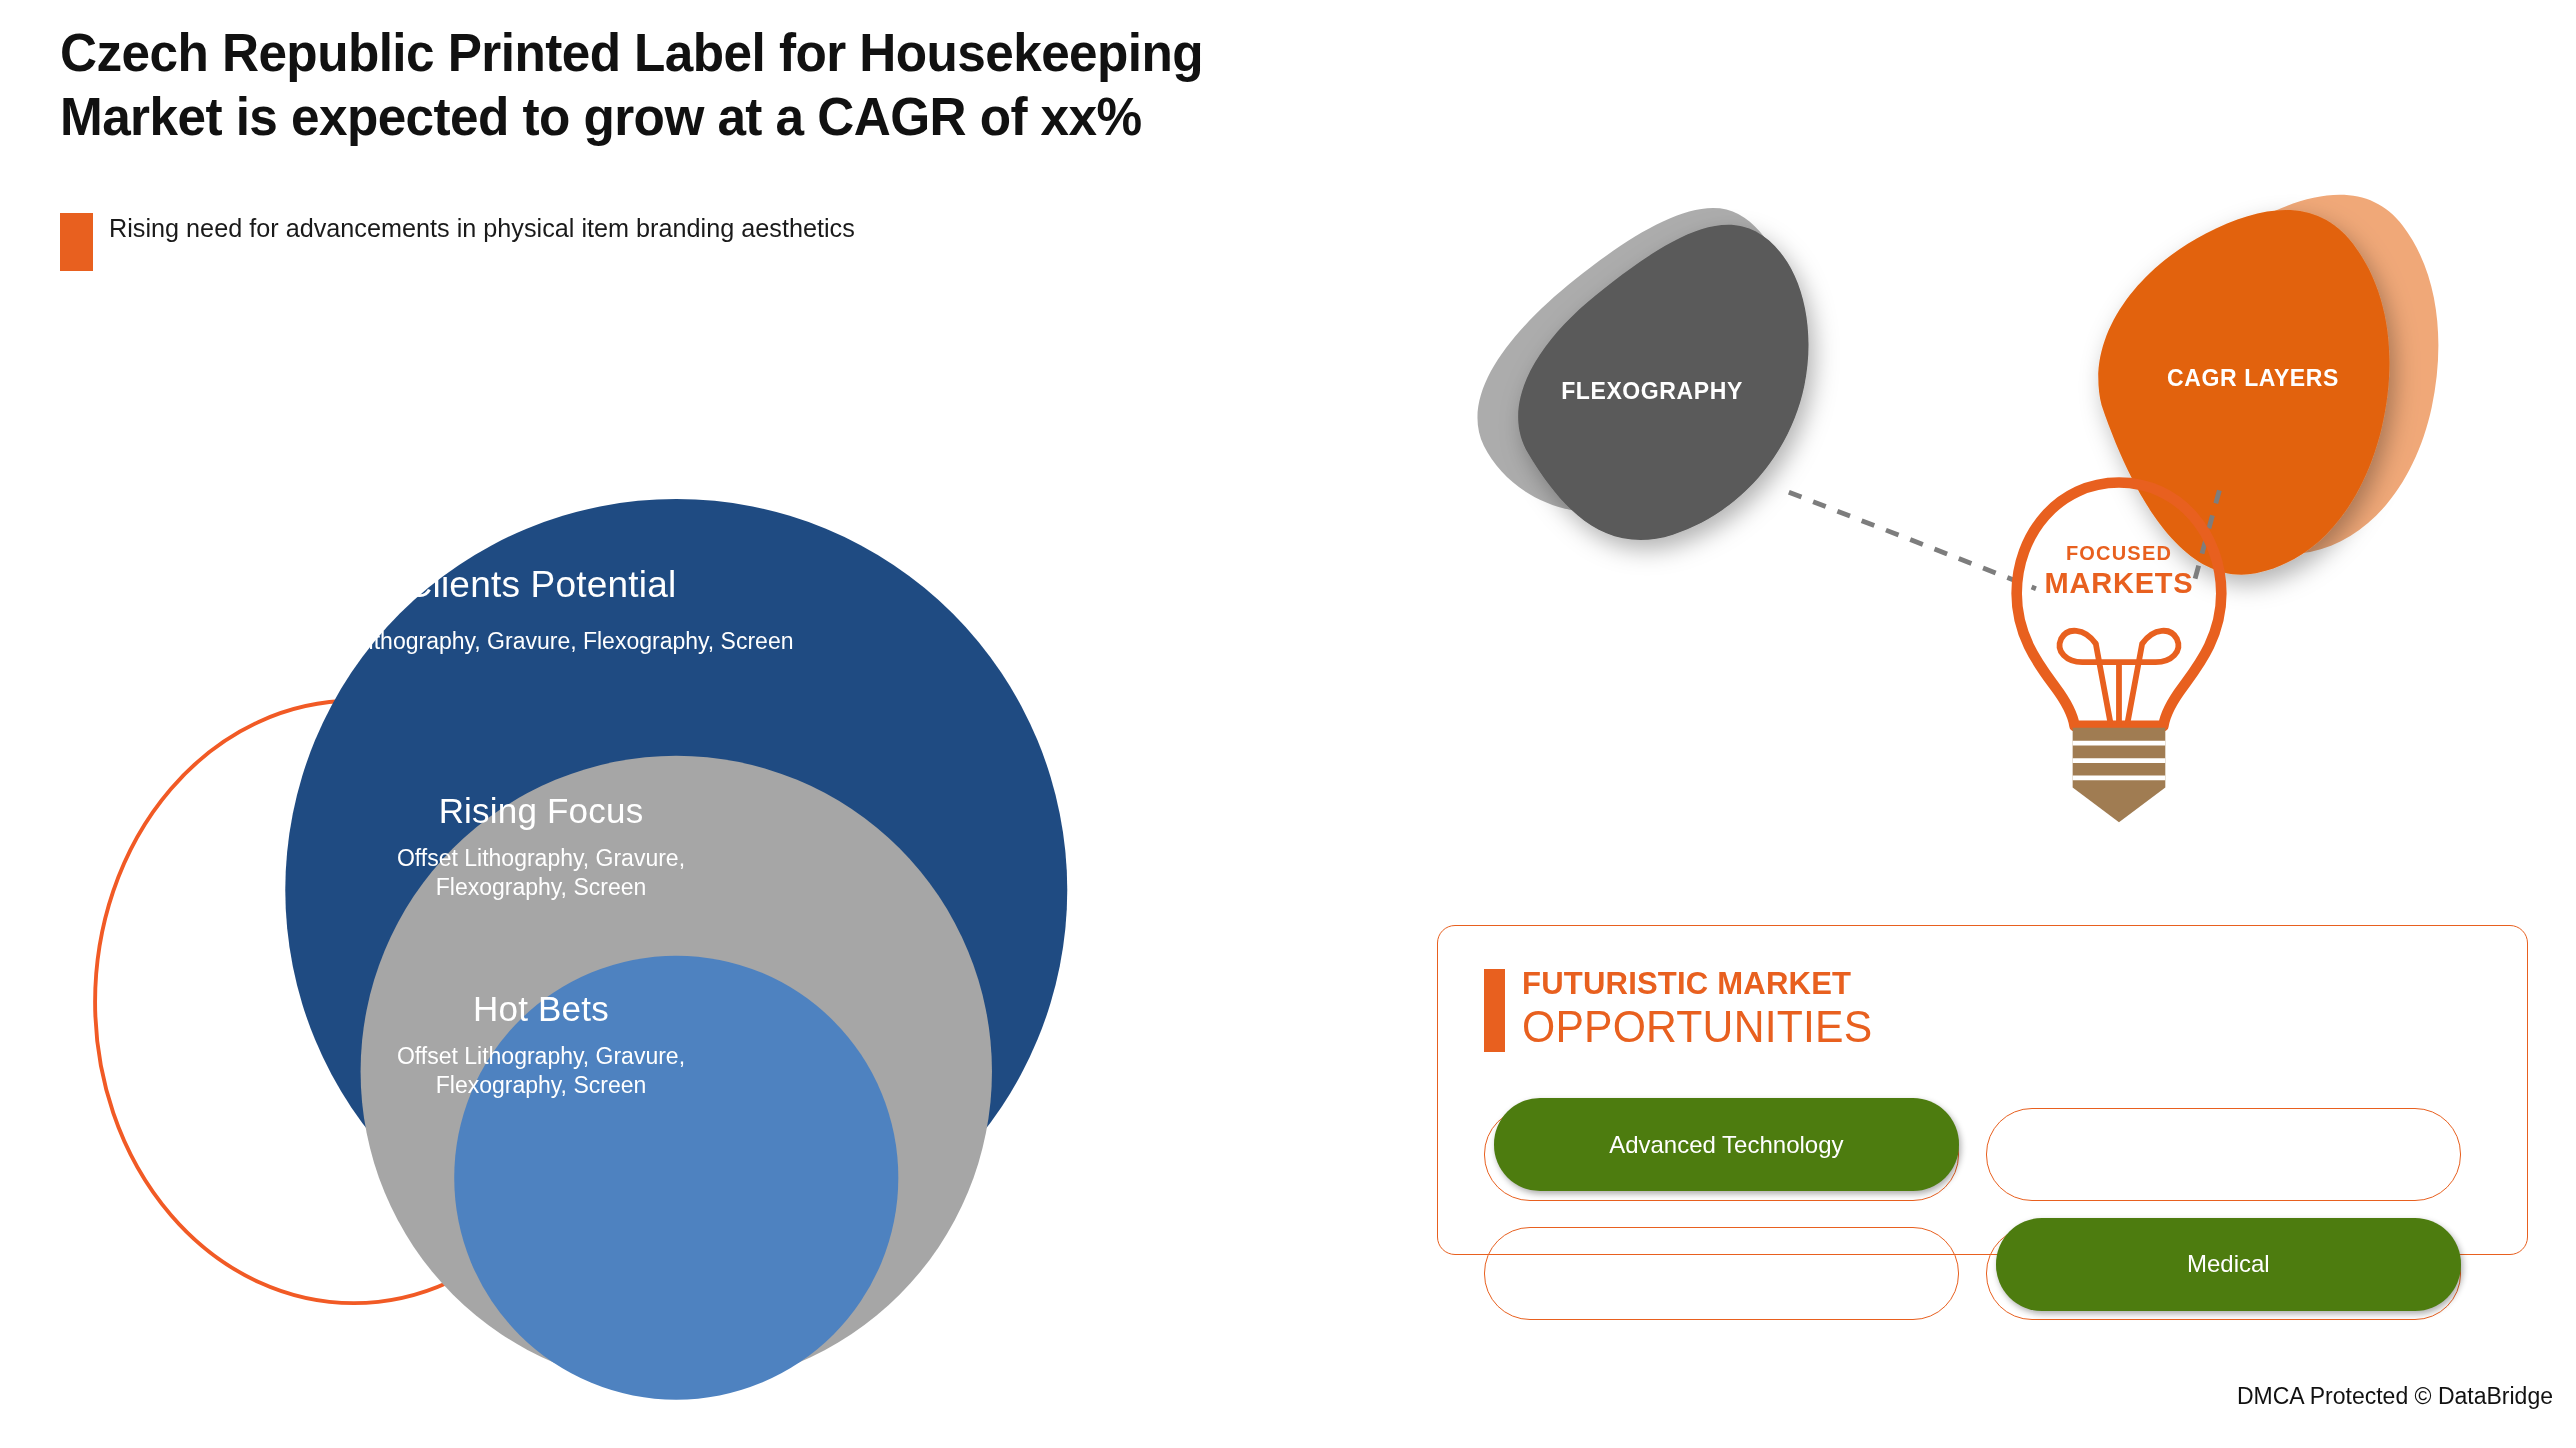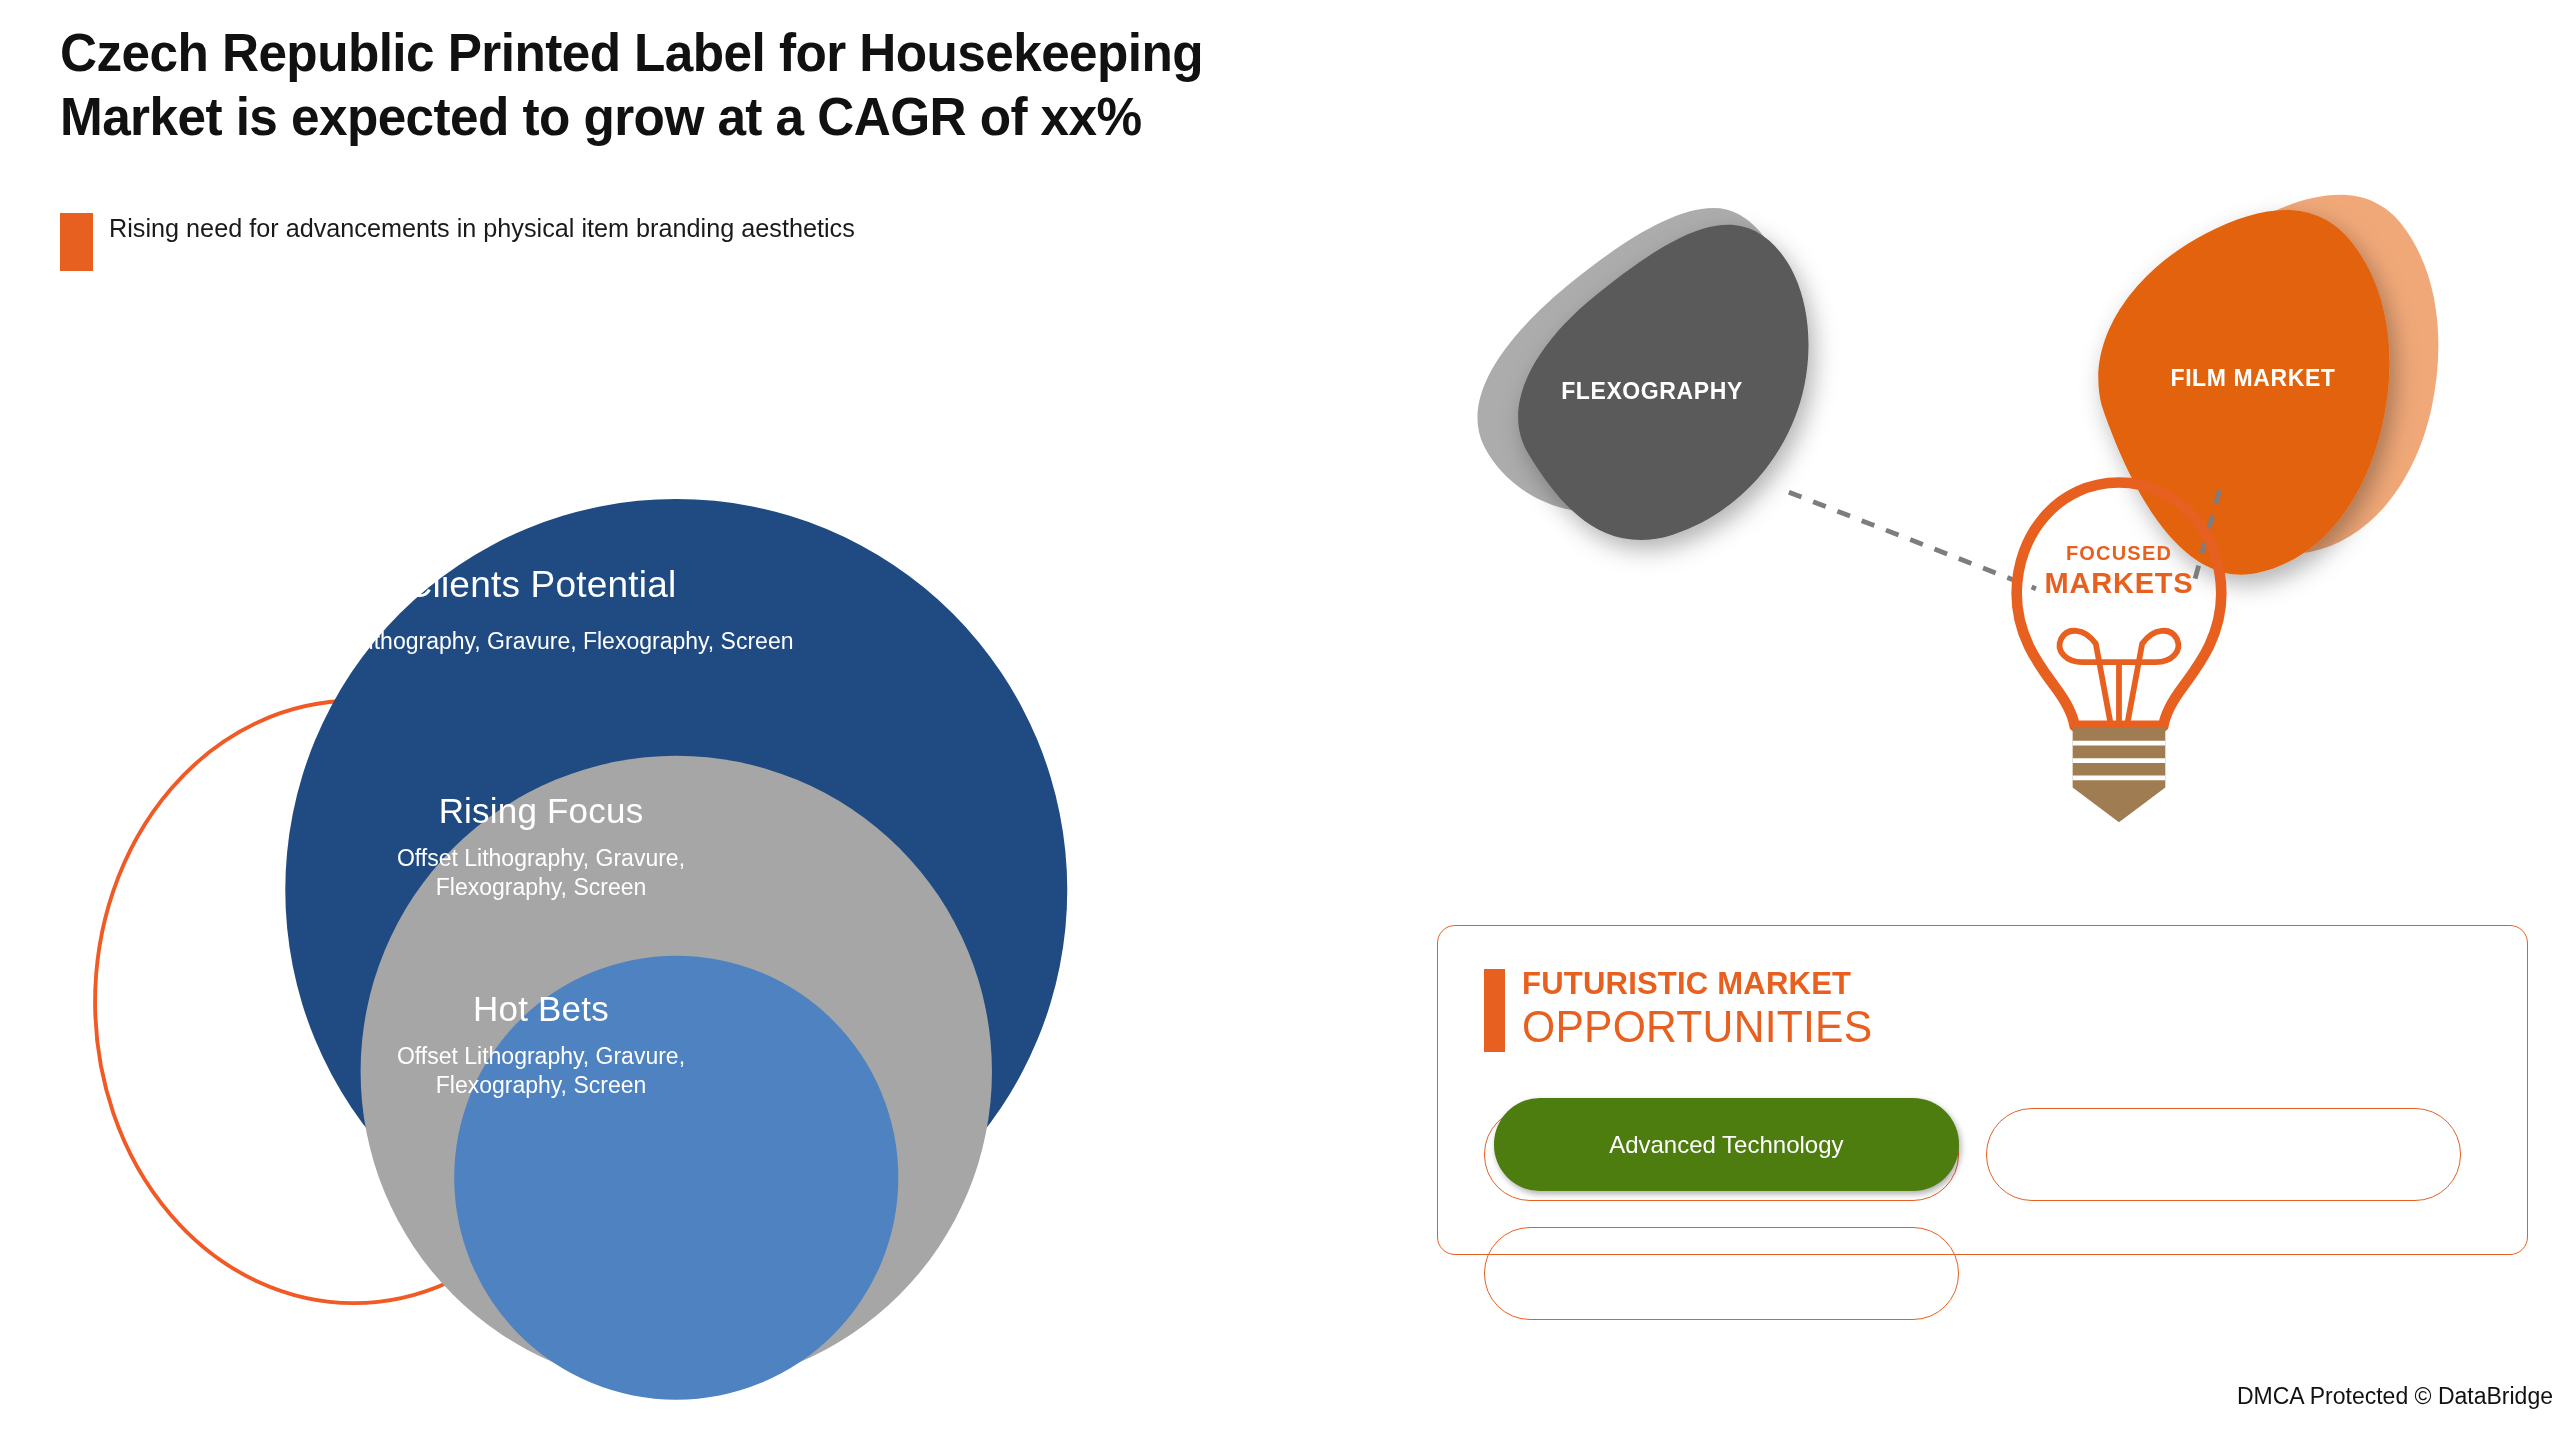--- a/index.html
+++ b/index.html
@@ -324,21 +324,21 @@
                M 724 516 L 724 578" fill="none" stroke="#e8601f" stroke-width="6" stroke-linecap="round" stroke-linejoin="round"></path>
 
       <path d="M 676 584 L 772 584 L 772 646 L 724 682 L 676 646 Z" fill="#a07c52"></path>
       <line x1="676" y1="600" x2="772" y2="600" stroke="#ffffff" stroke-width="5"></line>
       <line x1="676" y1="618" x2="772" y2="618" stroke="#ffffff" stroke-width="5"></line>
       <line x1="676" y1="636" x2="772" y2="636" stroke="#ffffff" stroke-width="5"></line>
     </g>
   </svg>
 
   <div class="blob-label" id="blob-label-flexography">FLEXOGRAPHY</div>
-  <div class="blob-label" id="blob-label-film">FILM MARKET</div>
+  <div class="blob-label" id="blob-label-film">CAGR LAYERS</div>
   <div class="bulb-text" id="bulb-text-top">FOCUSED</div>
   <div class="bulb-text" id="bulb-text-bottom">MARKETS</div>
 </div>
 
 <div id="opps-panel">
   <div id="opps-head">
     <div id="opps-bar"></div>
     <div>
       <div id="opps-line1">FUTURISTIC MARKET</div>
       <div id="opps-line2">OPPORTUNITIES</div>
@@ -349,17 +349,21 @@
     <div class="pill-wrap">
       <div class="pill-outline"></div>
       <div class="pill-fill">Advanced Technology</div>
     </div>
     <div class="pill-wrap">
       <div class="pill-outline"></div>
     </div>
     <div class="pill-wrap">
       <div class="pill-outline"></div>
     </div>
+    <div class="pill-wrap">
+      <div class="pill-outline"></div>
+      <div class="pill-fill">Medical</div>
+    </div>
   </div>
 </div>
 
 <div id="footer">DMCA Protected © DataBridge</div>
 
 
 </body></html>

